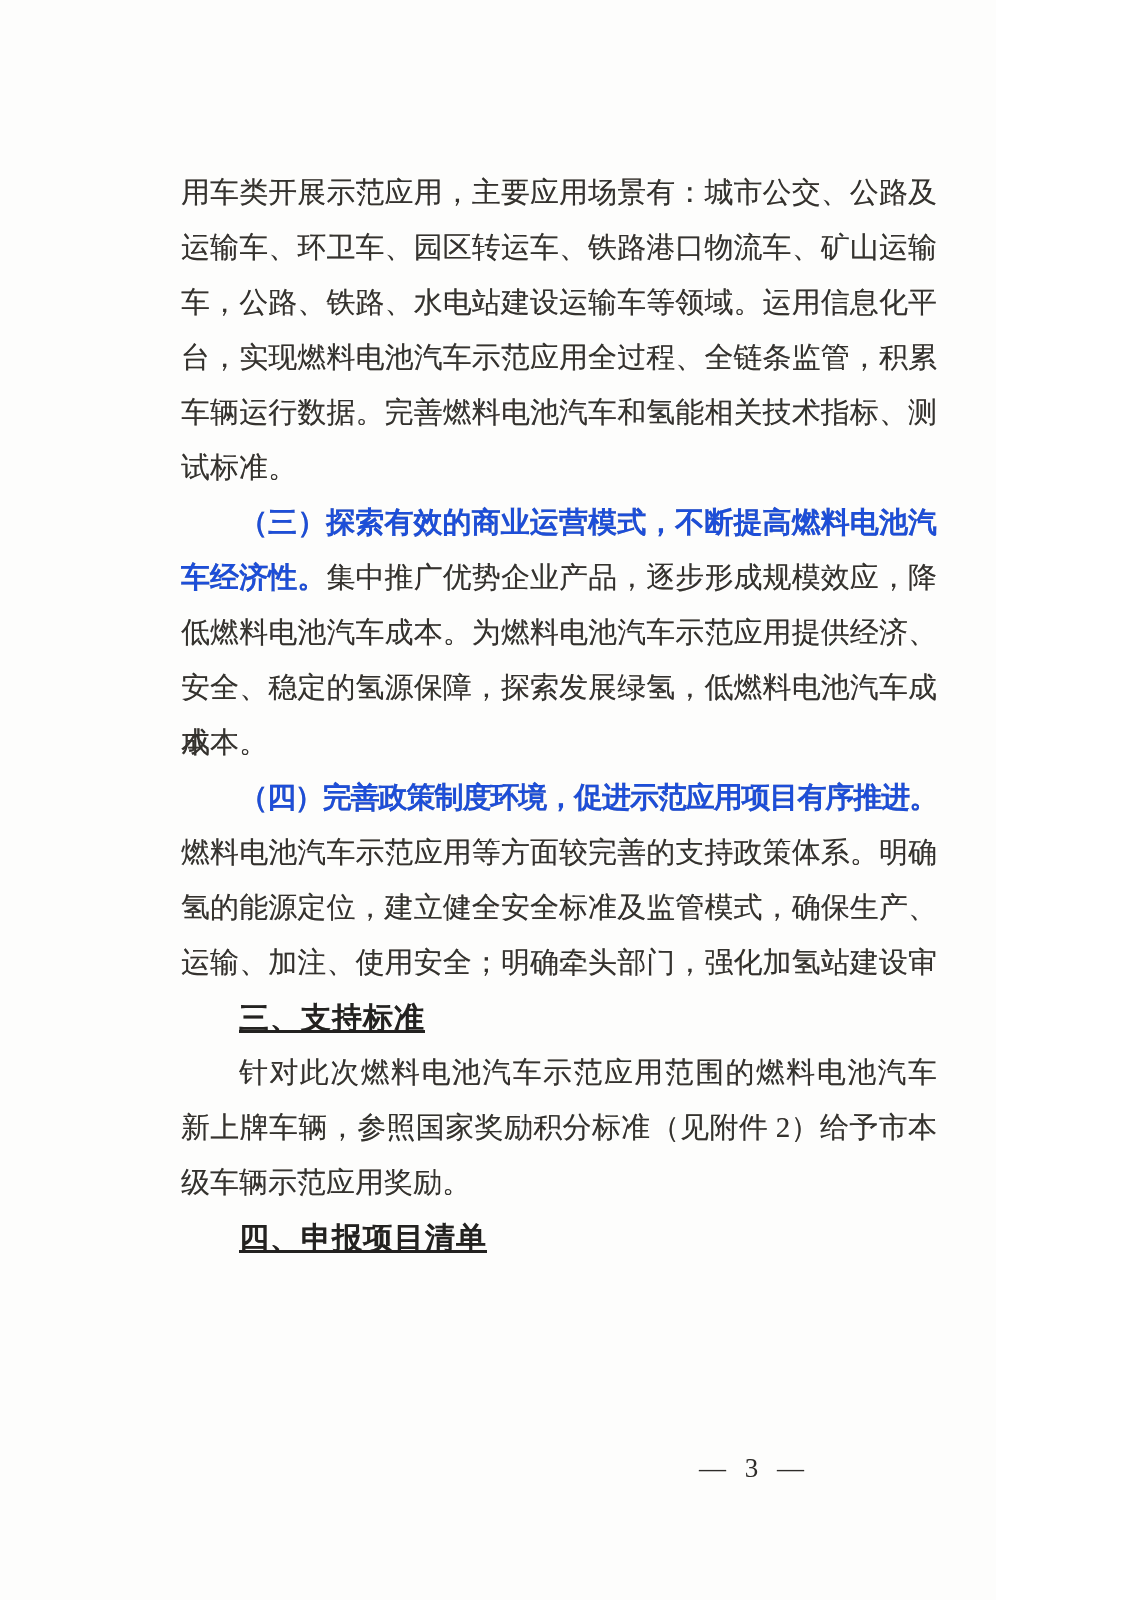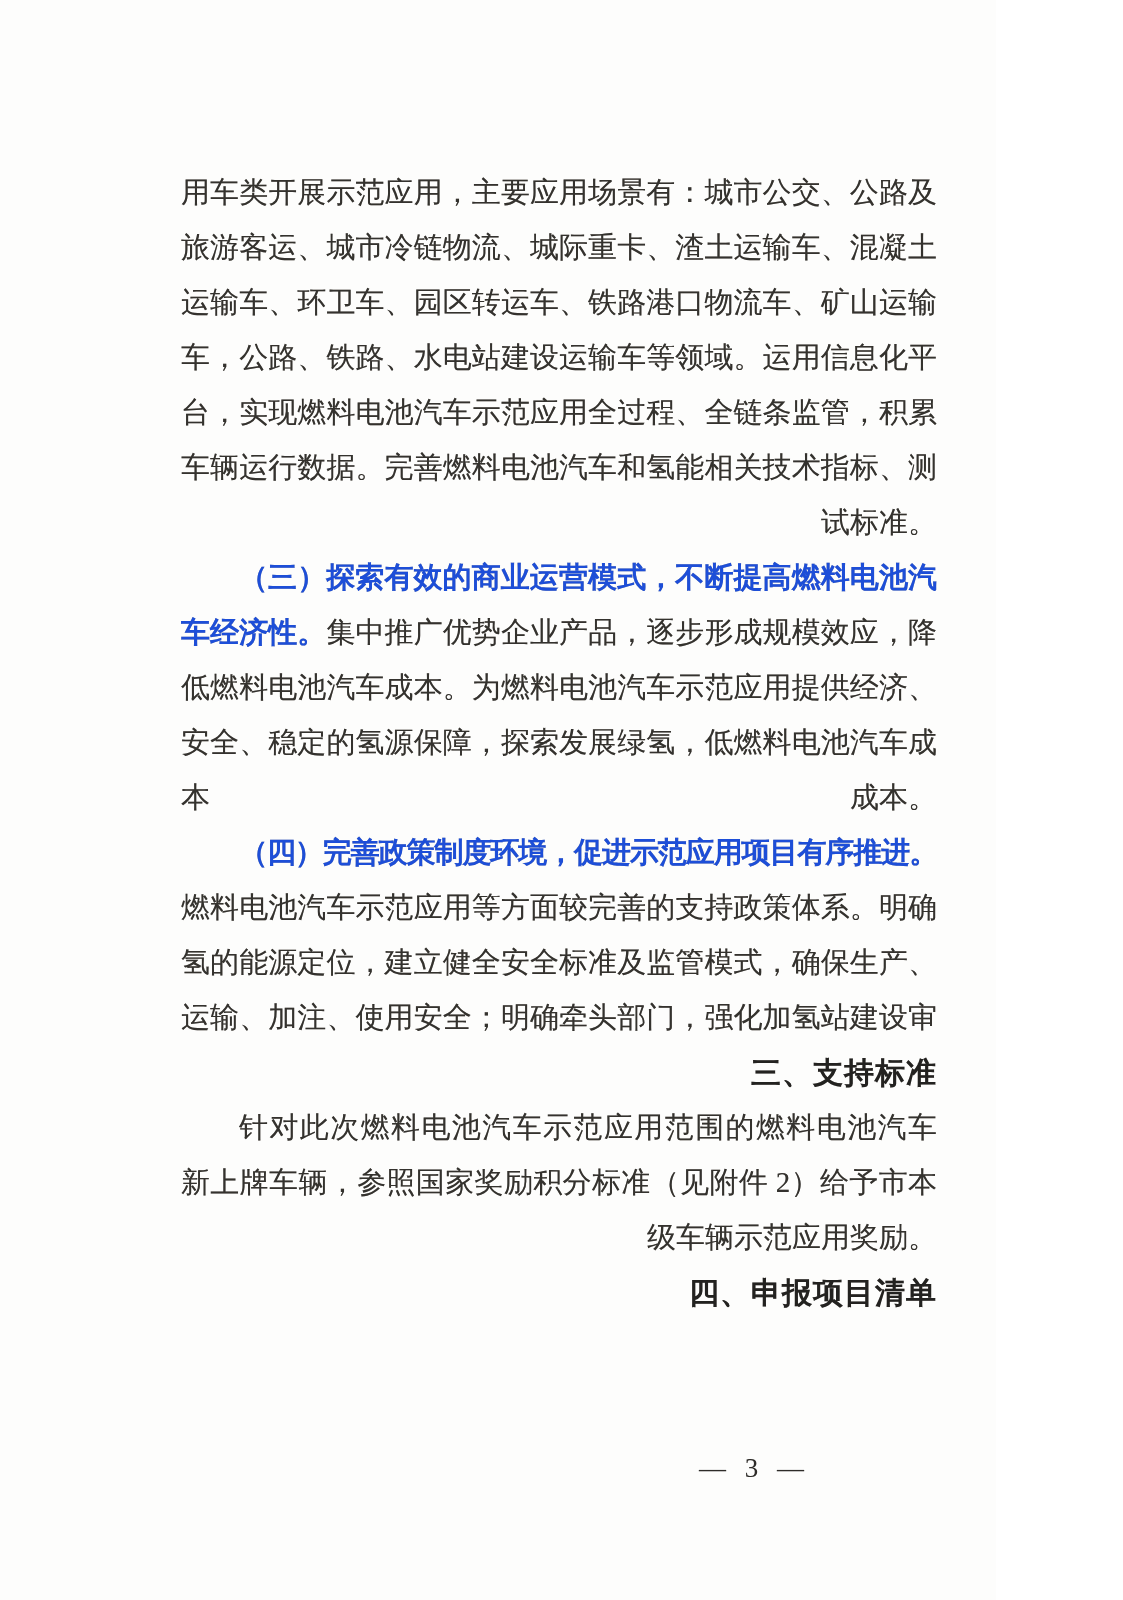--- a/index.html
+++ b/index.html
@@ -20,58 +20,58 @@
     position: absolute;
     top: 165px;
     left: 181px;
     width: 756px;
   }
   .ln {
     height: 55px;
     line-height: 55px;
     font-size: 29px;
     white-space: normal;
-    text-align: right;
+    text-align: left;
     text-shadow: 0 0 0.5px rgba(70,65,58,0.45);
   }
   .fill {
     text-align: justify;
     text-align-last: justify;
     text-justify: inter-character;
   }
   .ind { text-indent: 58px; }
   .tight { letter-spacing: -1.15px; }
   .b { font-weight: 700; color: #1d4ed8; }
   .r { font-weight: 400; }
   .hd .h {
     font-family: "Liberation Sans", "DejaVu Sans", sans-serif;
     font-weight: 700;
     font-size: 30px;
     color: #232220;
     letter-spacing: 1px;
+    text-decoration: underline;
   }
   .pagenum {
     position: absolute;
     top: 1450px;
     right: 186px;
     font-size: 27px;
     line-height: 36px;
     color: #2e2c29;
     font-family: "Liberation Serif", "DejaVu Serif", serif;
     letter-spacing: 6px;
   }
 </style>
 </head>
 <body>
 
 <div class="page">
   <div class="textblock">
 
     <div class="ln fill"><span class="r">用车类开展示范应用，主要应用场景有：城市公交、公路及</span></div>
-    <div class="ln fill"><span class="r">旅游客运、城市冷链物流、城际重卡、渣土运输车、混凝土</span></div>
     <div class="ln fill"><span class="r">运输车、环卫车、园区转运车、铁路港口物流车、矿山运输</span></div>
     <div class="ln fill"><span class="r">车，公路、铁路、水电站建设运输车等领域。运用信息化平</span></div>
     <div class="ln fill"><span class="r">台，实现燃料电池汽车示范应用全过程、全链条监管，积累</span></div>
     <div class="ln fill"><span class="r">车辆运行数据。完善燃料电池汽车和氢能相关技术指标、测</span></div>
     <div class="ln"><span class="r">试标准。</span></div>
 
     <div class="ln fill ind"><span class="b">（三）探索有效的商业运营模式，不断提高燃料电池汽</span></div>
     <div class="ln fill"><span class="b">车经济性。</span><span class="r">集中推广优势企业产品，逐步形成规模效应，降</span></div>
     <div class="ln fill"><span class="r">低燃料电池汽车成本。为燃料电池汽车示范应用提供经济、</span></div>
     <div class="ln fill"><span class="r">安全、稳定的氢源保障，探索发展绿氢，低燃料电池汽车成本</span></div>

